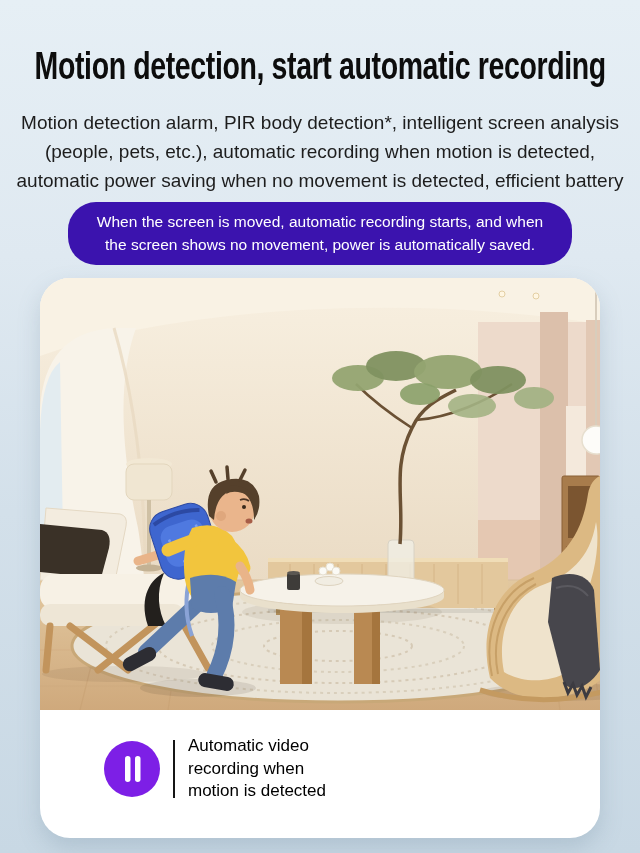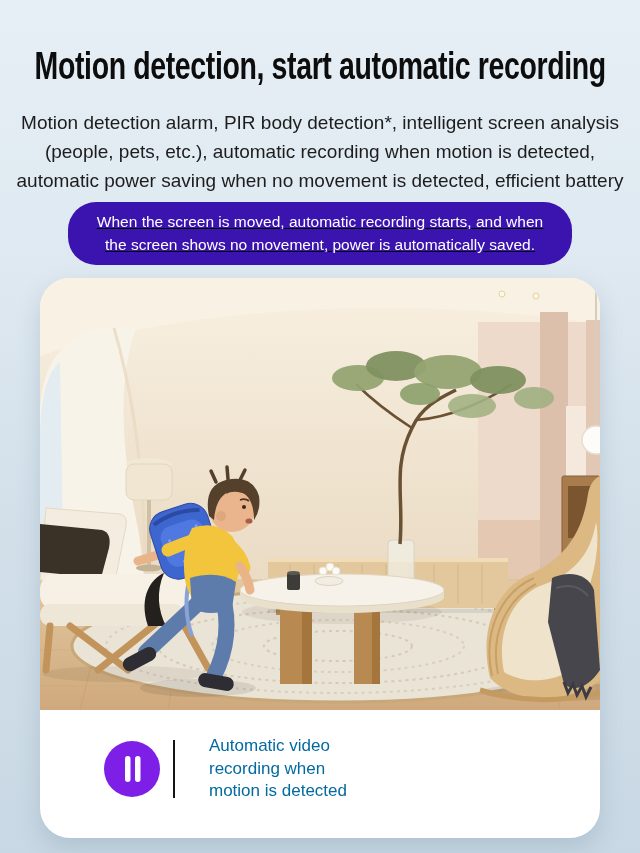--- a/index.html
+++ b/index.html
@@ -14,21 +14,21 @@
     letter-spacing:-0.5px;transform:scaleX(0.73);transform-origin:center;
   }
   .desc{
     position:absolute;top:109px;left:14px;width:612px;
     font-size:19px;line-height:1.52;color:#1d1d1d;text-align:center;
   }
   .banner{
     position:absolute;top:202px;left:50%;transform:translateX(-50%);
     width:504px;min-height:56px;box-sizing:border-box;padding:8px 18px;
     background:#3b13ae;border-radius:28px;
-    display:flex;align-items:center;justify-content:flex-start;text-decoration:underline;
+    display:flex;align-items:center;justify-content:flex-start;
   }
   .banner-text{color:#ffffff;font-size:15.5px;line-height:1.5;text-align:center;max-width:474px;}
   .card{
     position:absolute;top:278px;left:40px;width:560px;height:560px;
     background:#ffffff;border-radius:30px;
     box-shadow:0 10px 22px rgba(105,130,150,0.25);
   }
   .photo{
     position:absolute;top:0;left:0;width:560px;height:432px;
     border-radius:30px 30px 0 0;overflow:hidden;
@@ -40,21 +40,21 @@
     display:flex;align-items:center;gap:46px;
   }
   .feature{display:flex;align-items:center;gap:13px;}
   .icon-circle{
     width:56px;height:56px;border-radius:50%;flex:0 0 auto;
     display:flex;align-items:center;justify-content:center;
   }
   .icon-circle.record{background:#7d1fe6;}
   .icon-circle.power{background:#343031;}
   .vdivider{width:2px;height:58px;background:#151515;flex:0 0 auto;}
-  .feature-label{width:154px;font-size:17px;line-height:1.32;color:#0369a1;margin-left:21px;}
+  .feature-label{width:154px;font-size:17px;line-height:1.32;color:#000000;}
 </style>
 </head>
 <body>
 
 <div class="canvas">
 
   <div class="title-wrap">
     <div class="title">Motion detection, start automatic recording</div>
   </div>
 

